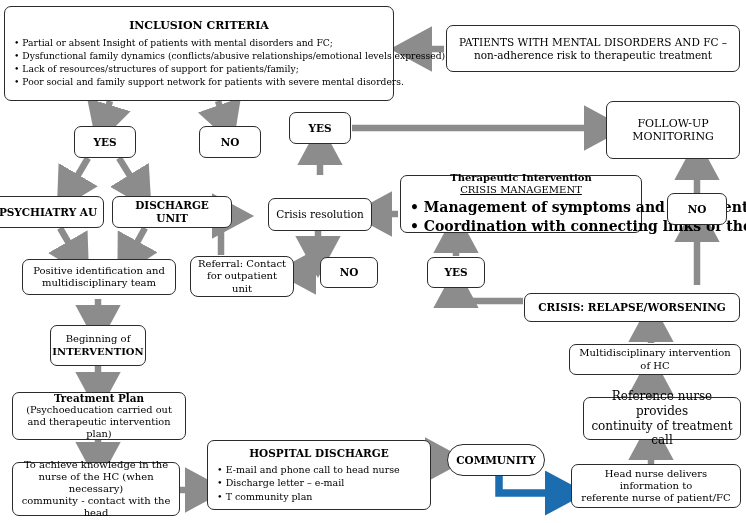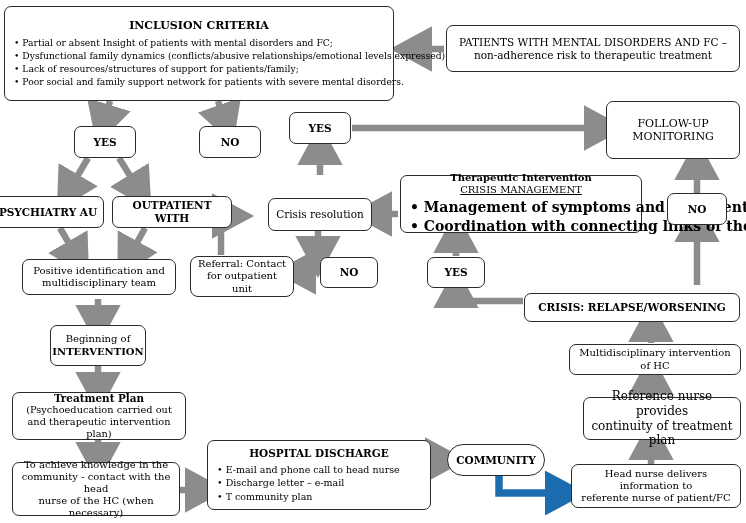--- a/index.html
+++ b/index.html
@@ -147,21 +147,21 @@
 
   <div class="box bold" style="left:289px; top:112px; width:62px; height:32px;">YES</div>
 
   <div class="box" style="left:606px; top:101px; width:134px; height:58px; font-size:11px;">
     <div>FOLLOW-UP</div>
     <div>MONITORING</div>
   </div>
 
   <div class="box bold" style="left:-8px; top:196px; width:112px; height:32px; font-size:10.5px;">PSYCHIATRY AU</div>
 
-  <div class="box bold" style="left:112px; top:196px; width:120px; height:32px; font-size:10.5px;">OUTPATIENT WITH</div>
+  <div class="box bold" style="left:112px; top:196px; width:120px; height:32px; font-size:10.5px;">DISCHARGE UNIT</div>
 
   <div class="box" style="left:268px; top:198px; width:104px; height:33px; font-size:10.5px;">Crisis resolution</div>
 
   <div class="box" style="left:400px; top:175px; width:242px; height:58px; align-items:stretch; justify-content:center;">
     <div class="ttl" style="text-align:center; font-size:10px;">Therapeutic Intervention</div>
     <div class="ttl-u" style="text-align:center; font-size:10px; margin-bottom:2px;">CRISIS MANAGEMENT</div>
     <div class="bullets" style="font-size:14px; line-height:1.34;font-weight:bold;">
       <div>• <span>Management of symptoms and treatment</span></div>
       <div>• <span>Coordination with connecting links of the hospital unit</span></div>
     </div>
@@ -193,38 +193,38 @@
   <div class="box" style="left:569px; top:344px; width:172px; height:31px; font-size:10px;">Multidisciplinary intervention of HC</div>
 
   <div class="box" style="left:12px; top:392px; width:174px; height:48px; font-size:9.8px;">
     <div class="bold" style="font-size:10.4px;">Treatment Plan</div>
     <div>(Psychoeducation carried out</div>
     <div>and therapeutic intervention plan)</div>
   </div>
 
   <div class="box" style="left:583px; top:397px; width:158px; height:43px; font-size:12px;">
     <div>Reference nurse provides</div>
-    <div>continuity of treatment plan</div>
+    <div>continuity of treatment call</div>
   </div>
 
   <div class="box" style="left:207px; top:440px; width:224px; height:70px; align-items:stretch; justify-content:center;">
     <div class="ttl" style="text-align:center; font-size:10.5px; margin-bottom:3px;">HOSPITAL DISCHARGE</div>
     <div class="bullets" style="font-size:9.5px; line-height:1.42;">
       <div>• <span>E-mail and phone call to head nurse</span></div>
       <div>• <span>Discharge letter – e-mail</span></div>
       <div>• <span>T community plan</span></div>
     </div>
   </div>
 
   <div class="box bold" style="left:447px; top:444px; width:98px; height:32px; font-size:10.5px;border-radius:16px;">COMMUNITY</div>
 
   <div class="box" style="left:12px; top:462px; width:168px; height:54px; font-size:10px;">
     <div>To achieve knowledge in the</div>
+    <div>nurse of the HC (when necessary)</div>
     <div>community - contact with the head</div>
-    <div>nurse of the HC (when necessary)</div>
   </div>
 
   <div class="box" style="left:571px; top:464px; width:170px; height:44px; font-size:10px;">
     <div>Head nurse delivers information to</div>
     <div>referente nurse of patient/FC</div>
   </div>
 
 </div>
 
 </body></html>

